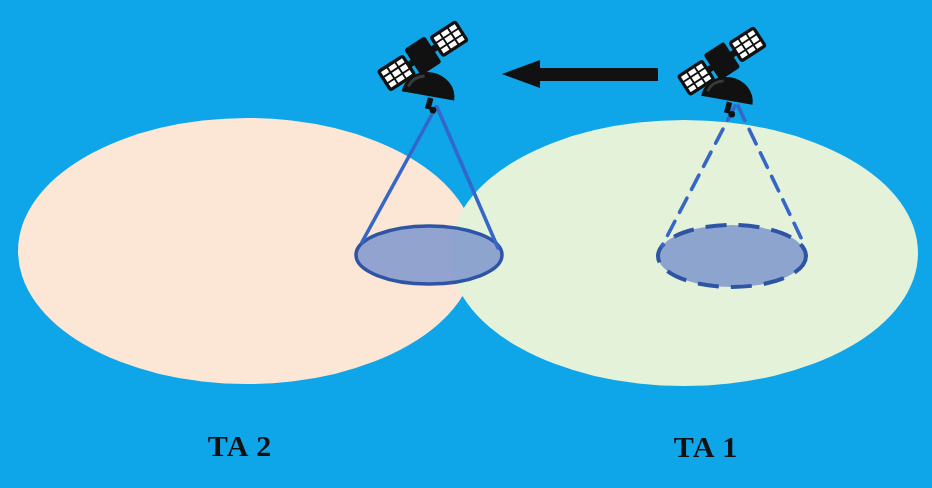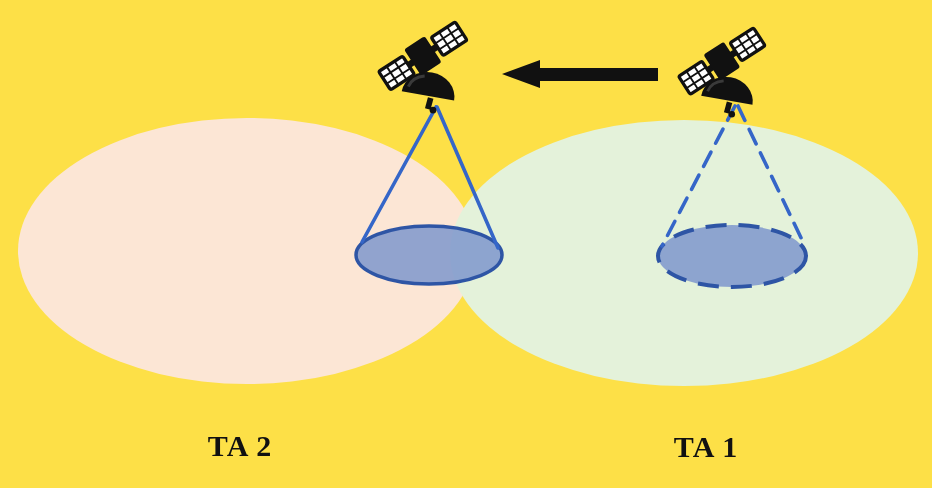--- a/index.html
+++ b/index.html
@@ -1,19 +1,19 @@
 <!DOCTYPE html>
 <html><head>
 <meta charset="utf-8">
 <style>
   html,body{margin:0;padding:0;background:#ffffff;}
   .canvas{
     position:relative;
     width:932px;height:488px;
-    background:#fde047;
+    background:#0ea5e9;
     font-family:"Liberation Serif", serif;
     overflow:hidden;
   }
   svg{display:block;}
   text.area-label{
     font-family:"Liberation Serif", serif;
     font-weight:bold;
     font-size:30px;
     letter-spacing:1px;
   }

